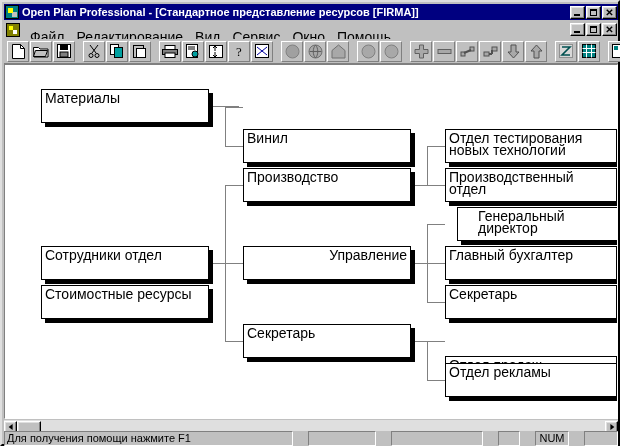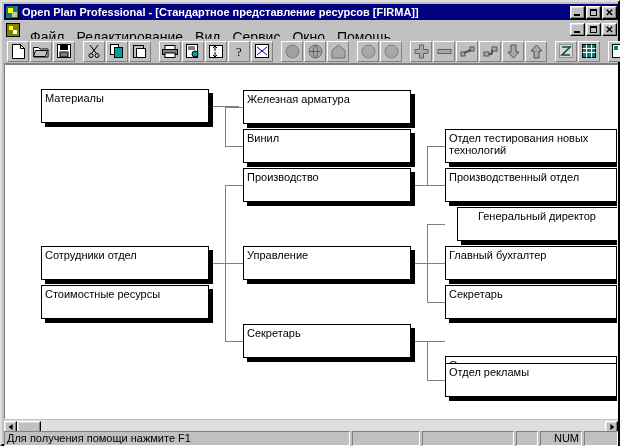--- a/index.html
+++ b/index.html
@@ -160,21 +160,21 @@
   .canvas {
     position: absolute; left: 0; top: 0;
     width: 612px; height: 353px;
   }
   .node {
     position: absolute;
     background: #ffffff;
     border: 1px solid #000000;
     box-sizing: border-box;
     box-shadow: 4px 4px 0 0 #000000;
-    font-size: 11px;
+    font-size: 14px;
     color: #000;
     padding: 2px 3px 0 3px;
     line-height: 12px;
     overflow: hidden;
   }
   .link {
     position: absolute;
     background: #808080;
   }
   .link.h { height: 1px; }
@@ -222,40 +222,40 @@
     box-sizing: border-box;
   }
 
   
   .statusbar {
     position: absolute;
     left: 2px; top: 429px;
     width: 614px; height: 15px;
     background: #c0c0c0;
     display: flex; align-items: stretch;
-    gap: 2px;
+    gap: 15px;
     box-sizing: border-box;
   }
   .sb-pane {
     border: 1px solid;
     border-color: #808080 #ffffff #ffffff #808080;
     background: #c0c0c0;
     box-sizing: border-box;
     font-size: 11px;
     color: #000;
     line-height: 13px;
     padding: 0 2px;
     overflow: hidden;
     white-space: nowrap;
   }
   .sb-main { flex: 1 1 auto; }
   .sb-w1 { width: 68px; flex: 0 0 auto; }
   .sb-w2 { width: 92px; flex: 0 0 auto; }
   .sb-w3 { width: 22px; flex: 0 0 auto; }
-  .sb-w4 { width: 42px; flex: 0 0 auto; text-align: right; }
+  .sb-w4 { width: 34px; flex: 0 0 auto; text-align: center; }
   .sb-w5 { width: 34px; flex: 0 0 auto; }
 </style>
 </head>
 <body>
 
 <div class="app">
 
   <div class="titlebar">
     <div class="tb-icon"></div>
     <div class="tb-text">Open Plan Professional - [Стандартное представление ресурсов [FIRMA]]</div>
@@ -490,28 +490,27 @@
       <div class="link v" style="left:422px; top:276px; height:40px;"></div>
       <div class="link h" style="left:422px; top:276px; width:18px;"></div>
       <div class="link h" style="left:422px; top:315px; width:18px;"></div>
 
       <div class="link h" style="left:612px; top:81px; width:8px;"></div>
       <div class="link h" style="left:612px; top:120px; width:8px;"></div>
       <div class="link h" style="left:612px; top:276px; width:8px;"></div>
       <div class="link h" style="left:612px; top:315px; width:8px;"></div>
 
       <div class="node" style="left:36px;  top:24px;  width:168px; height:34px;"><span>Материалы</span></div>
-      <div class="node" style="left:238px; top:25px;  width:168px; height:34px;"><span>Железная арматура</span></div>
       <div class="node" style="left:238px; top:64px;  width:168px; height:34px;"><span>Винил</span></div>
       <div class="node" style="left:440px; top:64px;  width:172px; height:34px;"><span>Отдел тестирования новых технологий</span></div>
       <div class="node" style="left:238px; top:103px; width:168px; height:34px;"><span>Производство</span></div>
       <div class="node" style="left:440px; top:103px; width:172px; height:34px;"><span>Производственный отдел</span></div>
       <div class="node" style="left:452px; top:142px; width:172px; height:34px;padding-left:20px;"><span>Генеральный директор</span></div>
       <div class="node" style="left:36px;  top:181px; width:168px; height:34px;"><span>Сотрудники отдел</span></div>
-      <div class="node" style="left:238px; top:181px; width:168px; height:34px;"><span>Управление</span></div>
+      <div class="node" style="left:238px; top:181px; width:168px; height:34px;text-align:right;"><span>Управление</span></div>
       <div class="node" style="left:440px; top:181px; width:172px; height:34px;"><span>Главный бухгалтер</span></div>
       <div class="node" style="left:36px;  top:220px; width:168px; height:34px;"><span>Стоимостные ресурсы</span></div>
       <div class="node" style="left:440px; top:220px; width:172px; height:34px;"><span>Секретарь</span></div>
       <div class="node" style="left:238px; top:259px; width:168px; height:34px;"><span>Секретарь</span></div>
       <div class="node" style="left:440px; top:259px; width:172px; height:34px;margin-top:32px;"><span>Отдел продаж</span></div>
       <div class="node" style="left:440px; top:298px; width:172px; height:34px;"><span>Отдел рекламы</span></div>
 
     </div>
   </div>
 

